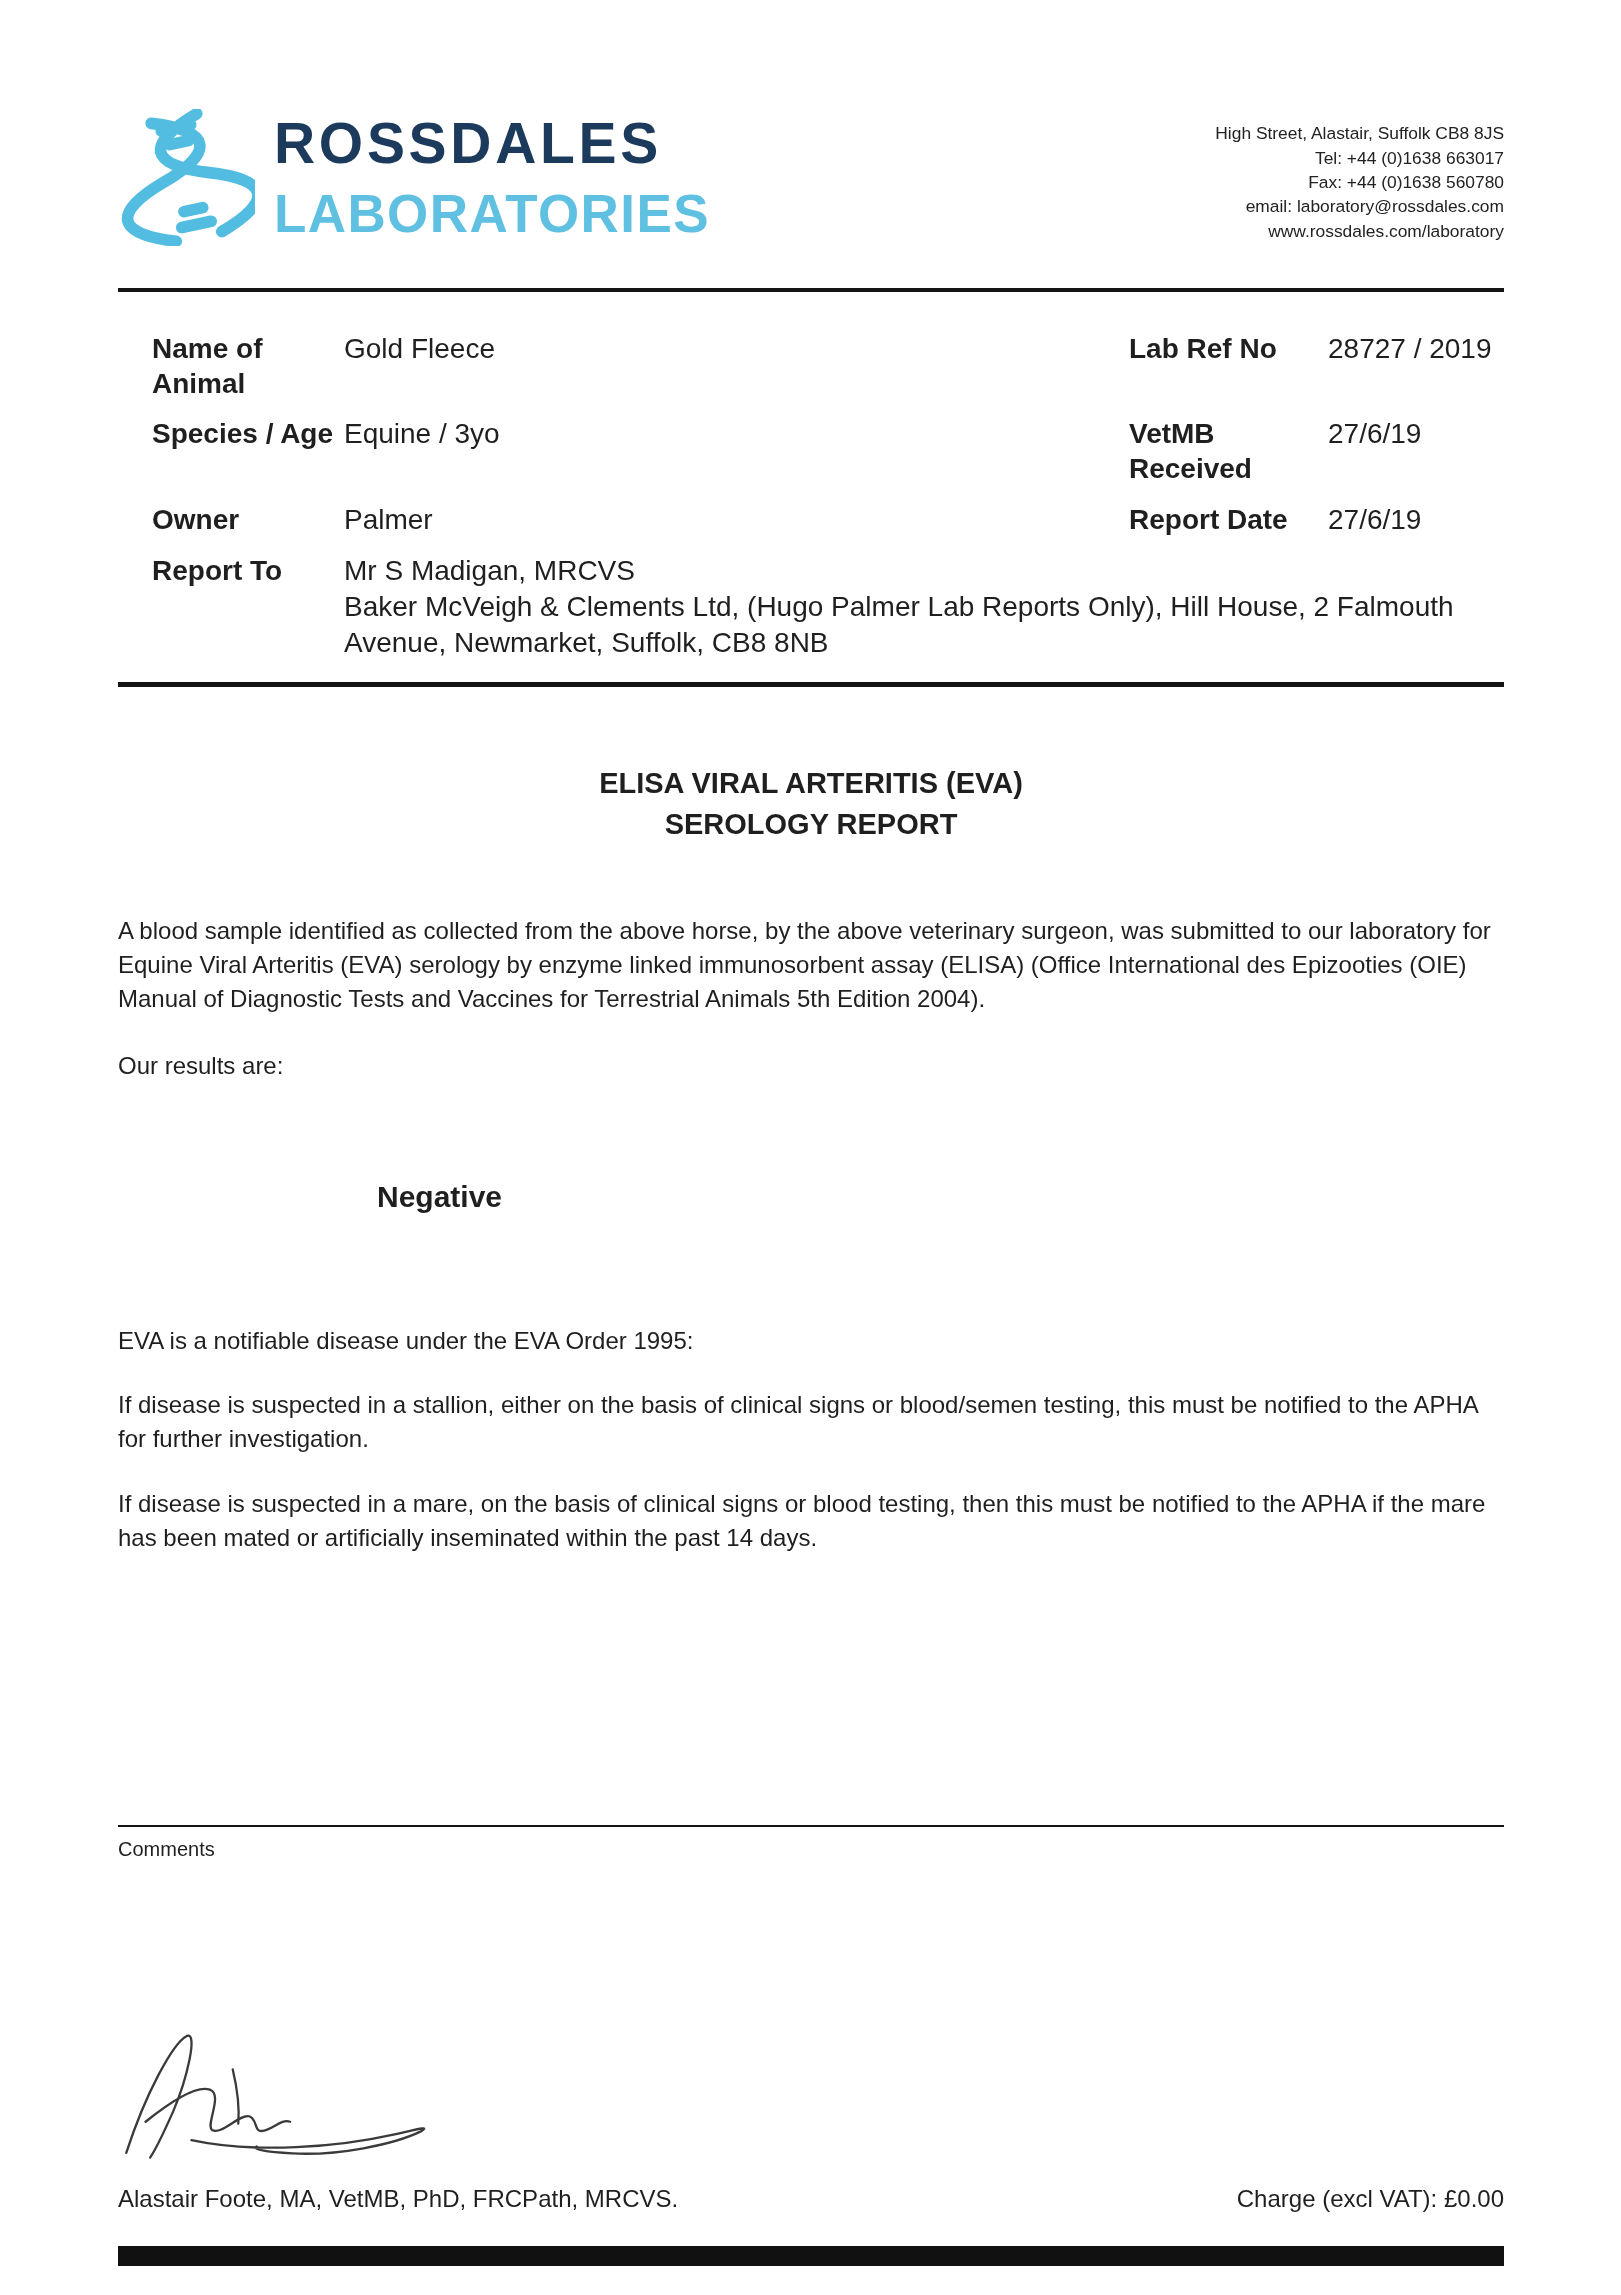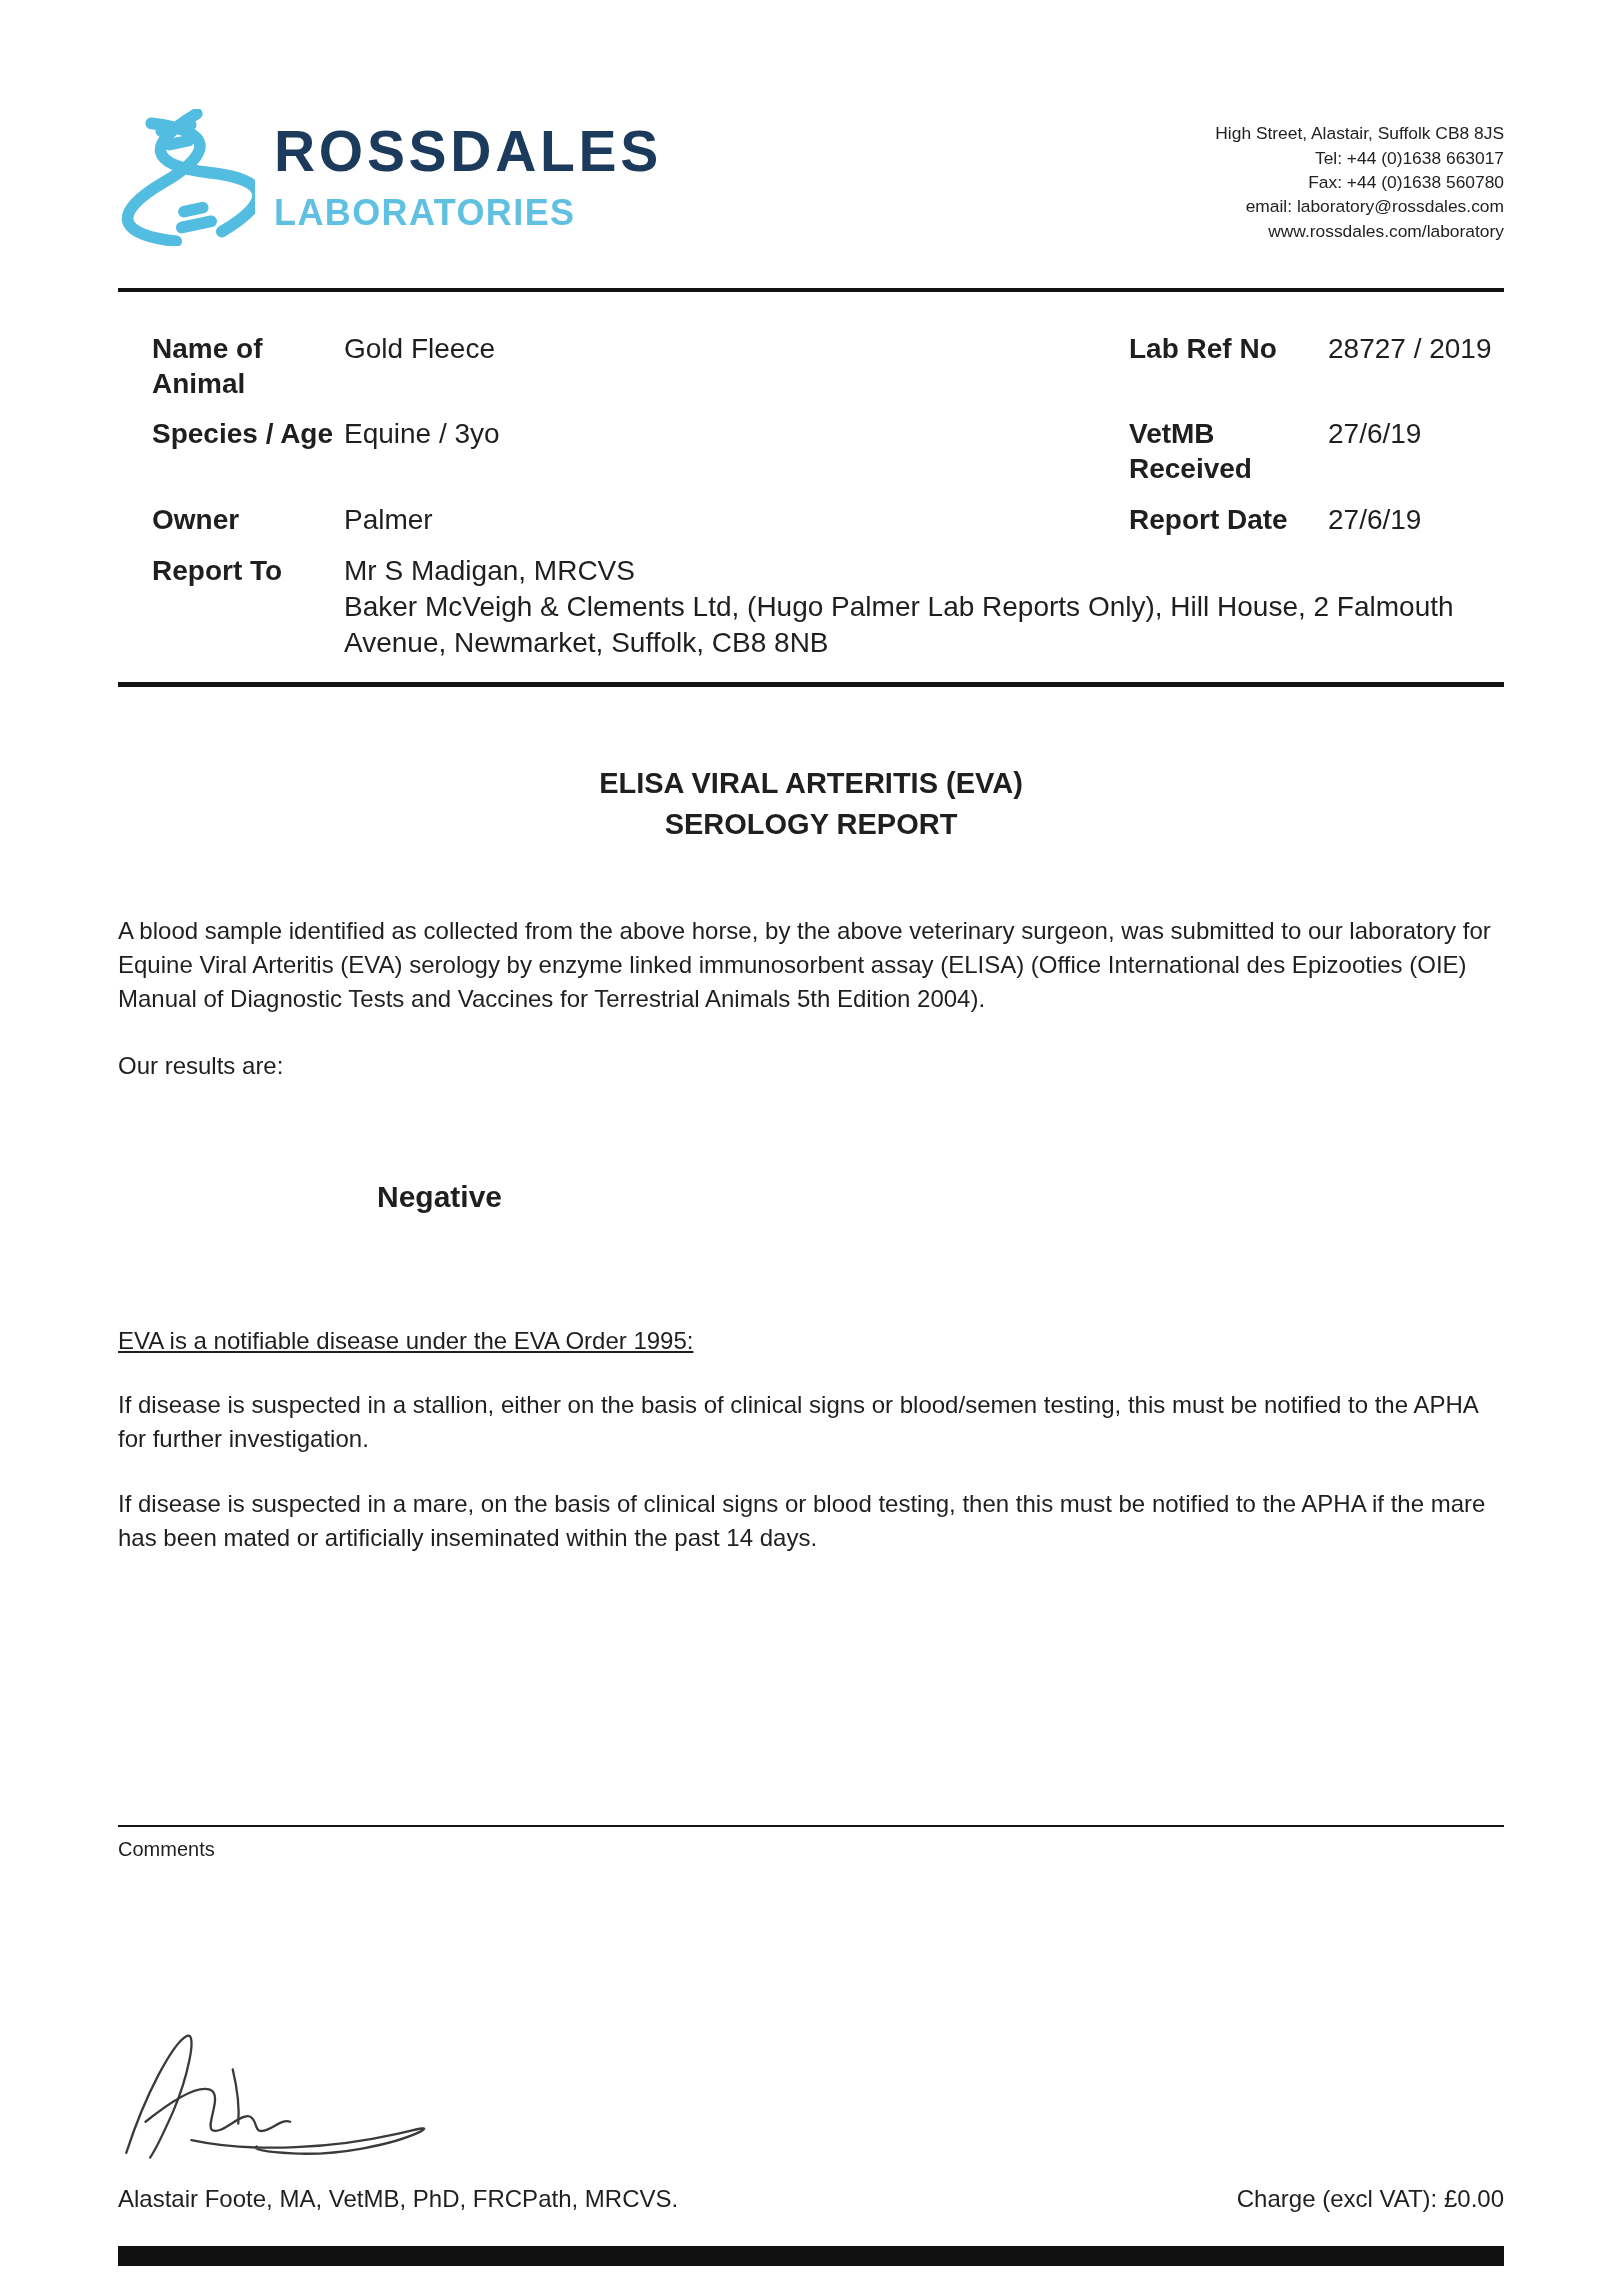--- a/index.html
+++ b/index.html
@@ -14,21 +14,21 @@
     padding: 115px 118px 0 118px;
     overflow: hidden;
   }
 
   
   .header { display: flex; justify-content: space-between; align-items: flex-start; height: 152px; }
   .brand { display: flex; align-items: center; gap: 19px; margin-top: -6.4px; }
   .brand-icon svg { display: block; }
   .brand-text { line-height: 1; }
   .brand-line1 { font-size: 57px; font-weight: 700; color: #1b3a5c; letter-spacing: 3.7px; line-height: 1.02; }
-  .brand-line2 { font-size: 36px; font-weight: 700; color: #5fc0e1; letter-spacing: 1.4px; line-height: 1.02; margin-top: 15px; }
+  .brand-line2 { font-size: 53px; font-weight: 700; color: #5fc0e1; letter-spacing: 1.4px; line-height: 1.02; margin-top: 15px; }
   .address { text-align: right; font-size: 17.4px; line-height: 1.4; color: #222222; padding-top: 6.4px; }
 
   .rule  { border: none; height: 4.1px; background: #141414; }
   .rule-1 { margin-top: 20.7px; }
   .rule-2 { margin-top: 20.7px; }
 
   
   .info-grid {
     margin-top: 39px;
     padding-left: 34px;
@@ -41,21 +41,21 @@
   .info-label { font-weight: 700; }
   .report-to-value { grid-column: 2 / 5; }
   .report-to-value div { line-height: 1.3; }
 
   
   .title-block { margin-top: 76px; text-align: center; font-weight: 700; font-size: 29px; line-height: 1.42; }
   .para { font-size: 24px; line-height: 1.42; }
   .intro { margin-top: 69px; }
   .results-intro { margin-top: 33px; }
   .result { margin-top: 99px; padding-left: 259px; font-size: 30px; font-weight: 700; line-height: 1; }
-  .notifiable { margin-top: 112px; text-decoration: underline; }
+  .notifiable { margin-top: 112px; }
   .stallion { margin-top: 30px; }
   .mare { margin-top: 31px; }
 
   
   .comments-block { position: absolute; left: 118px; right: 118px; top: 1825px; }
   .comments-rule { border: none; height: 2.3px; background: #141414; }
   .comments-label { margin-top: 11px; font-size: 20px; font-weight: 400; }
 
   
   .signature { position: absolute; left: 118px; top: 2015px; }

